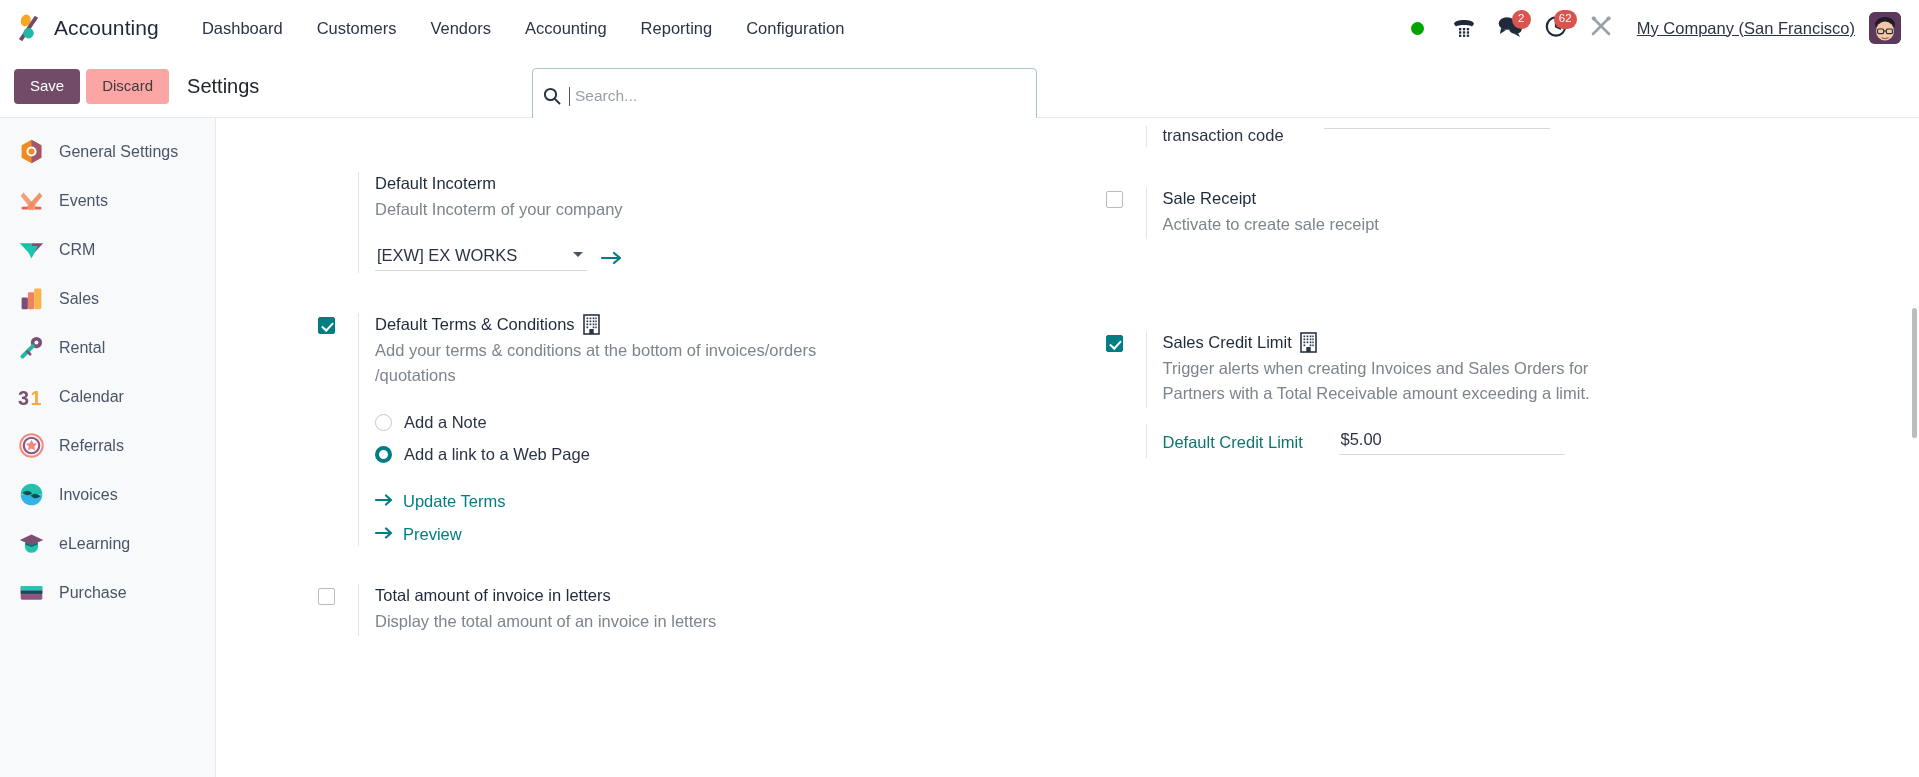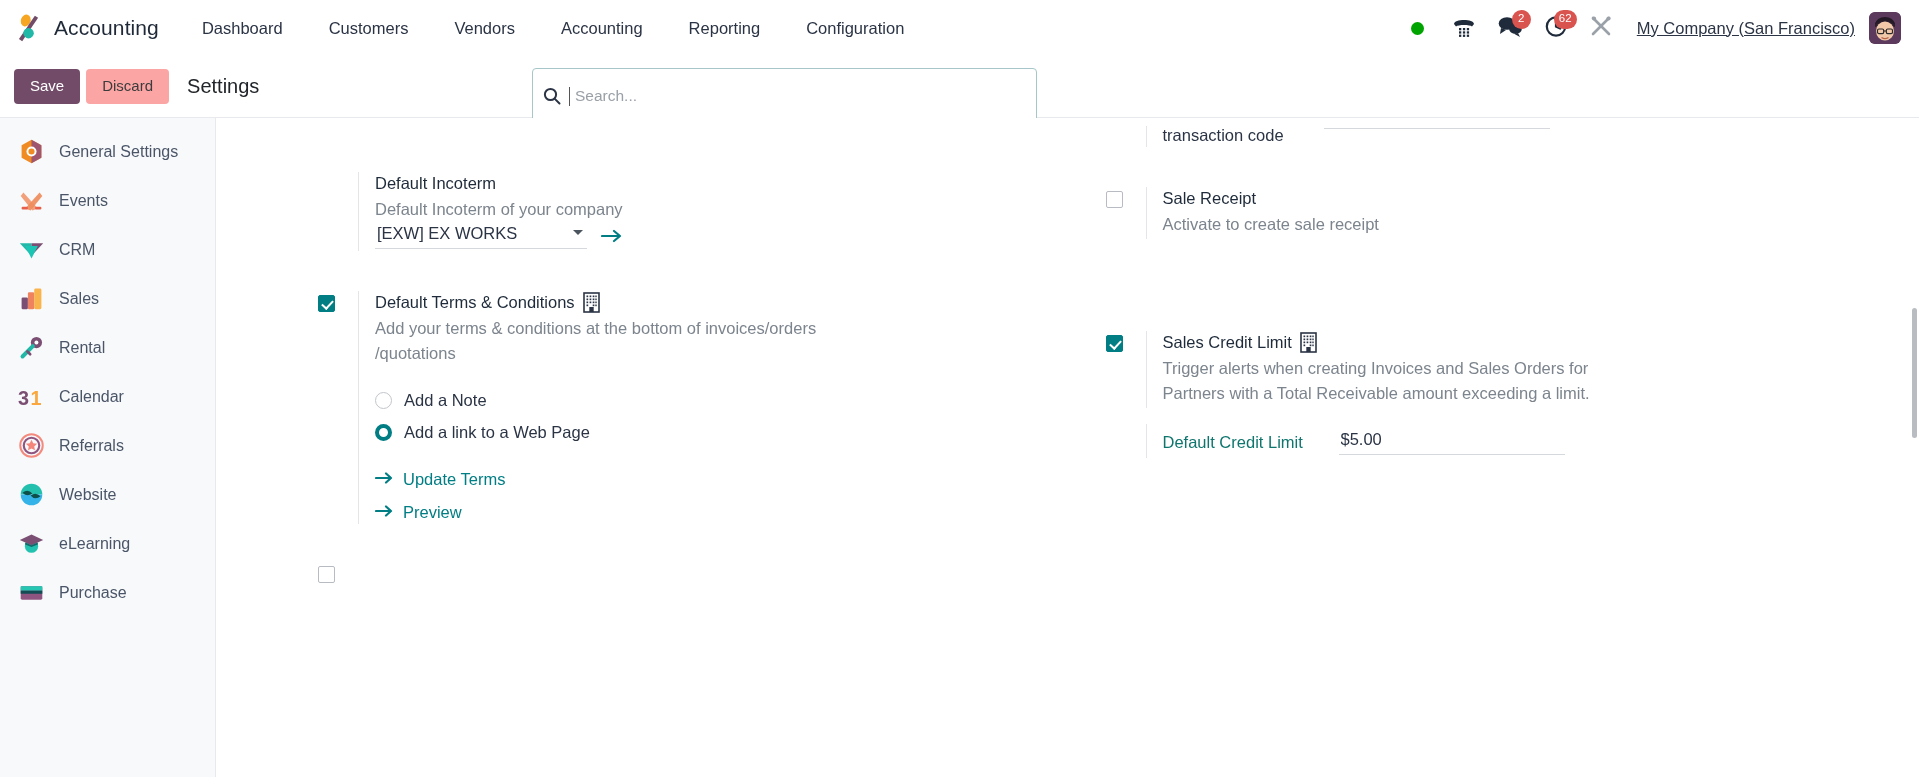--- a/index.html
+++ b/index.html
@@ -23,21 +23,21 @@
   }
   .brand {
     display: flex; align-items: center; gap: 10px;
     margin-right: 26px;
   }
   .brand-logo { width: 30px; height: 30px; display:block; }
   .brand-name {
     font-size: 21px; color: #1f2937; font-weight: 400; letter-spacing: .1px;
   }
   .menu {
-    display: flex; align-items: center; gap: 12px;
+    display: flex; align-items: center; gap: 0px;
   }
   .menu-item {
     font-size: 16.5px; color: #2b3445; padding: 6px 17px; cursor: pointer;
     white-space: nowrap;
   }
   .nav-right {
     margin-left: auto;
     display: flex; align-items: center; gap: 0px;
   }
   .nav-icon {
@@ -206,20 +206,21 @@
   .s-desc {
     font-size: 16.5px; color: #7c848d; line-height: 1.52; margin-top: 1px;
     max-width: 460px;
   }
   .s-desc.wide { max-width: 470px; }
 
   .company-ico { width: 17px; height: 21px; display:block; }
 
   
   .select-row {
+    margin-top: 22px;
     display: flex; align-items: center; gap: 14px;
   }
   .odoo-select {
     width: 212px;
     border: none;
     border-bottom: 1px solid #d5d8dc;
     background: transparent;
     font-size: 16.5px;
     color: #2b3445;
     padding: 2px 18px 6px 2px;
@@ -516,21 +517,21 @@
 
     <div class="side-item">
       <span>
         <svg class="side-ico" viewBox="0 0 30 30">
           <path d="M3 15 a12 12 0 0 1 24 0 Z" fill="#24c0ae"></path>
           <path d="M3 15 a12 12 0 0 0 24 0 Z" fill="#34b3e8"></path>
           <path d="M5 13 q6 -5 11 1 q-6 4 -11 -1 Z" fill="#0f4f4a"></path>
           <path d="M25 17 q-6 5 -11 -1 q6 -4 11 1 Z" fill="#0f4f4a"></path>
         </svg>
       </span>
-      <span class="side-label">Website</span>
+      <span class="side-label">Invoices</span>
     </div>
 
     <div class="side-item">
       <span>
         <svg class="side-ico" viewBox="0 0 30 30">
           <circle cx="15" cy="18" r="7.4" fill="#21c2b0"></circle>
           <path d="M15 5 L28 11 L15 17 L2 11 Z" fill="#7b4f73"></path>
           <path d="M8 14 L15 17 L22 14 L22 16 L15 19 L8 16 Z" fill="#14686a"></path>
         </svg>
       </span>
@@ -641,20 +642,24 @@
               </span>
               <span class="lnk">Preview</span>
             </div>
           </div>
         </div>
 
         <div class="setting" style="padding-top:22px;">
           <div class="cb-cell">
             <span class="chk"></span>
           </div>
+          <div class="content-cell">
+            <div class="s-title">Total amount of invoice in letters</div>
+            <div class="s-desc">Display the total amount of an invoice in letters</div>
+          </div>
         </div>
 
       </div>
 
       <div class="col col-right">
 
         <div class="setting" style="padding-top:8px;">
           <div class="cb-cell"></div>
           <div class="content-cell" style="display:flex;align-items:center;">
             <span class="partial-label">transaction code</span>

